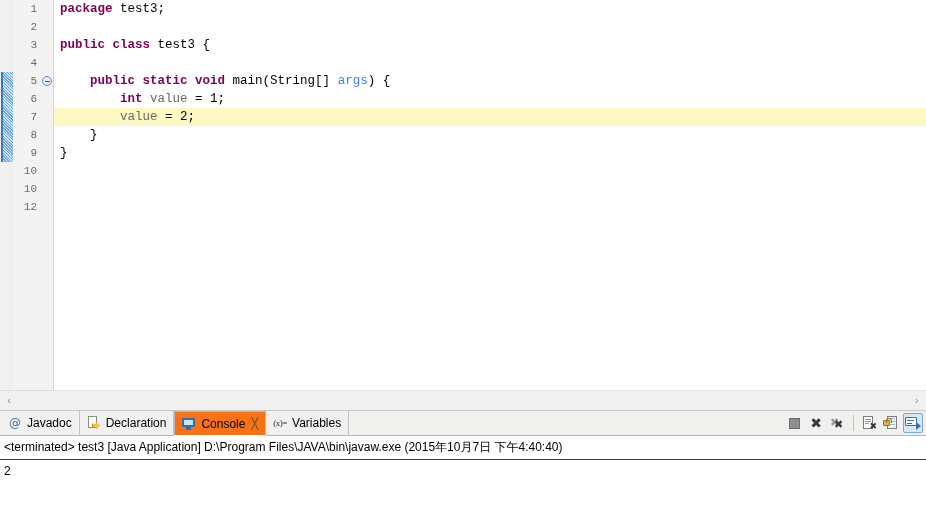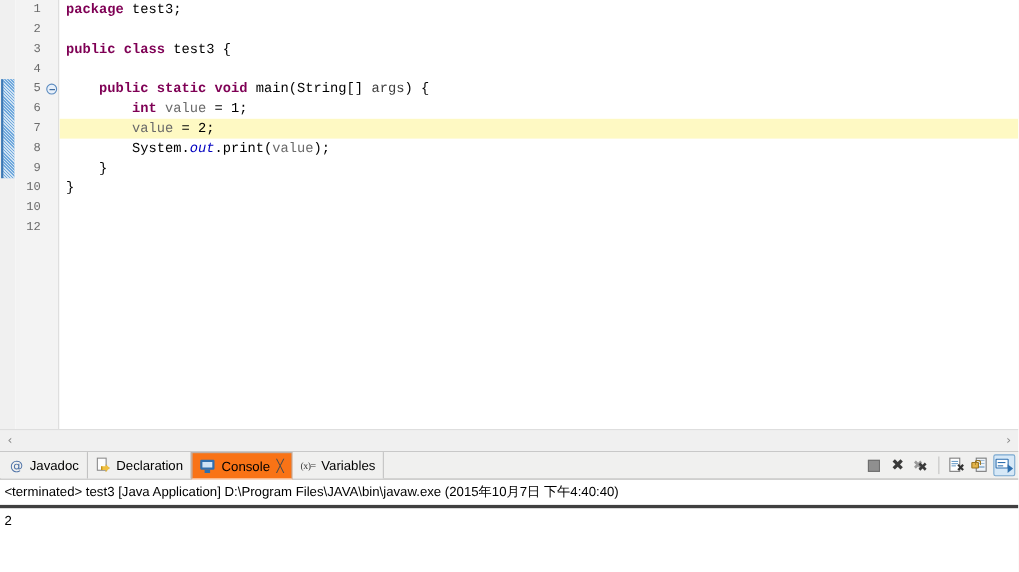--- a/index.html
+++ b/index.html
@@ -88,21 +88,21 @@
     color: #000000;
     padding-left: 6px;
   }
   .codeline.hl {
     background: #fef9c3;
   }
   .tok-kw   { color: #7f0055; font-weight: bold; }
   .tok-plain{ color: #000000; }
   .tok-field{ color: #0000c0; font-style: italic; }
   .tok-local{ color: #6a6a6a; }
-  .tok-param{ color: #404040; text-align: center; }
+  .tok-param{ color: #3b82f6; text-align: center; }
 
   
   .fold-marker {
     position: absolute;
     left: 2px;
     width: 10px; height: 10px;
     border: 1px solid #5c8bbf;
     border-radius: 50%;
     background: #e8f0fa;
   }
@@ -317,21 +317,21 @@
     flex: 1 1 auto;
     background: #ffffff;
     display: flex;
     flex-direction: column;
     overflow: hidden;
   }
   .console-head {
     font-size: 12px;
     color: #000000;
     padding: 3px 0 3px 4px;
-    border-bottom: 3px solid #404040;
+    border-bottom: 1px solid #404040;
     white-space: nowrap;
     font-family: "Liberation Sans", sans-serif;
   }
   .console-out {
     flex: 1 1 auto;
     font-size: 12px;
     color: #000000;
     padding: 4px 0 0 4px;
     font-family: "Liberation Sans", sans-serif;
     white-space: pre;
@@ -369,21 +369,20 @@
         </div>
 
       <div class="code-col" id="codeCol">
           <div class="codeline"><span class="tok-kw">package</span><span class="tok-plain"> test3;</span></div>
           <div class="codeline">&nbsp;</div>
           <div class="codeline"><span class="tok-kw">public</span><span class="tok-plain"> </span><span class="tok-kw">class</span><span class="tok-plain"> test3 {</span></div>
           <div class="codeline">&nbsp;</div>
           <div class="codeline"><span class="tok-plain">    </span><span class="tok-kw">public</span><span class="tok-plain"> </span><span class="tok-kw">static</span><span class="tok-plain"> </span><span class="tok-kw">void</span><span class="tok-plain"> main(String[] </span><span class="tok-param">args</span><span class="tok-plain">) {</span></div>
           <div class="codeline"><span class="tok-plain">        </span><span class="tok-kw">int</span><span class="tok-plain"> </span><span class="tok-local">value</span><span class="tok-plain"> = 1;</span></div>
           <div class="codeline hl"><span class="tok-plain">        </span><span class="tok-local">value</span><span class="tok-plain"> = 2;</span></div>
-          <div class="codeline"><span class="tok-plain">        System.</span><span class="tok-field">out</span><span class="tok-plain">.print(</span><span class="tok-local">value</span><span class="tok-plain">);</span></div>
           <div class="codeline"><span class="tok-plain">    }</span></div>
           <div class="codeline"><span class="tok-plain">}</span></div>
           <div class="codeline">&nbsp;</div>
           <div class="codeline">&nbsp;</div>
         </div>
     </div>
 
     <div class="h-scroll">
       <div class="arrow">‹</div>
       <div class="track"></div>

